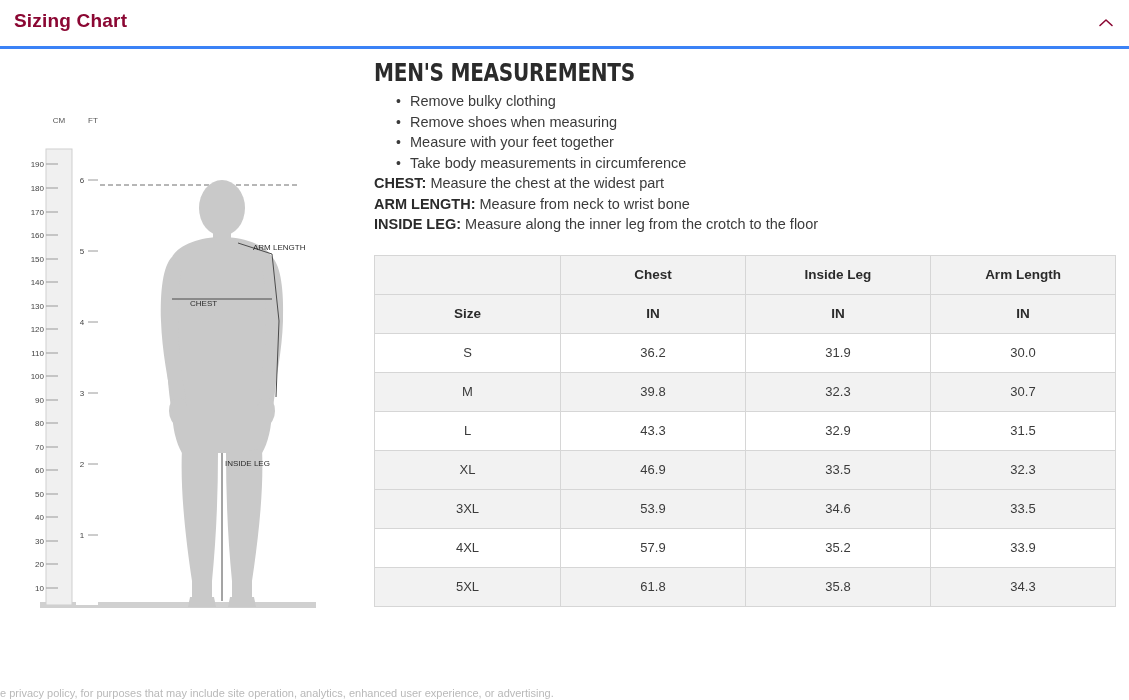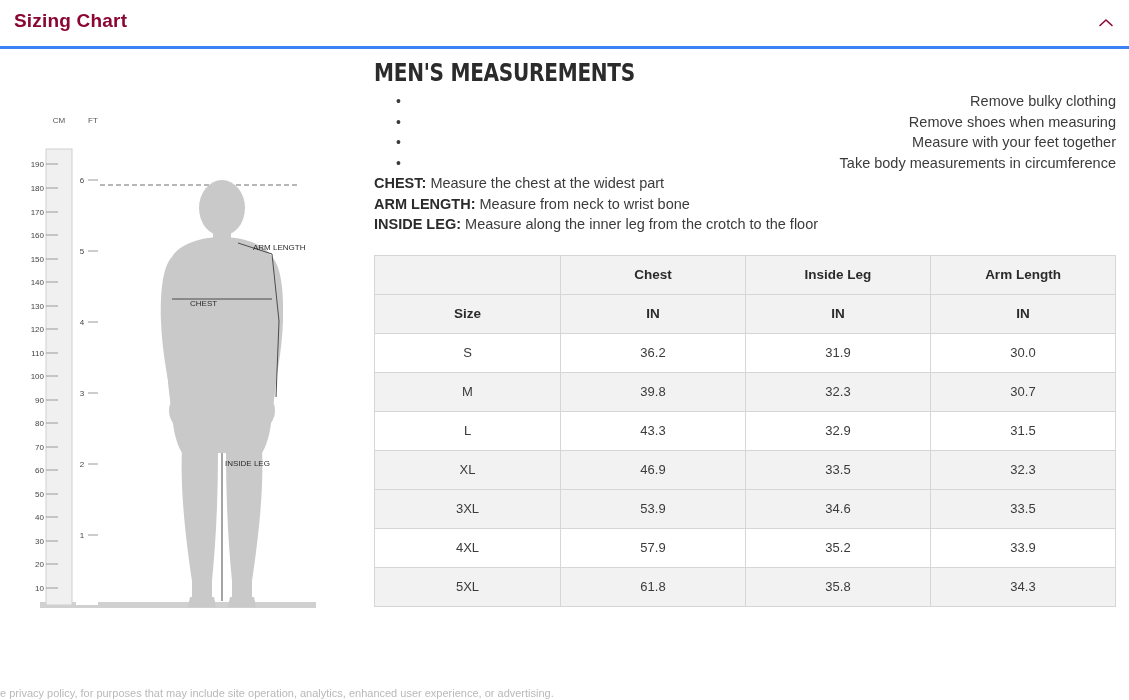--- a/index.html
+++ b/index.html
@@ -75,21 +75,20 @@
   }
   .lead {
     font-size: 14.5px;
     color: #3b3b3b;
     margin: 4px 0 4px 0;
   }
   ul.bullets {
     margin: 0 0 0 2px;
     padding: 0 0 0 20px;
     list-style: none;
-    text-align: right;
   }
   ul.bullets li {
     font-size: 14.5px;
     color: #3b3b3b;
     line-height: 20.5px;
     position: relative;
     padding-left: 14px;
   }
   ul.bullets li::before {
     content: "\2022";

